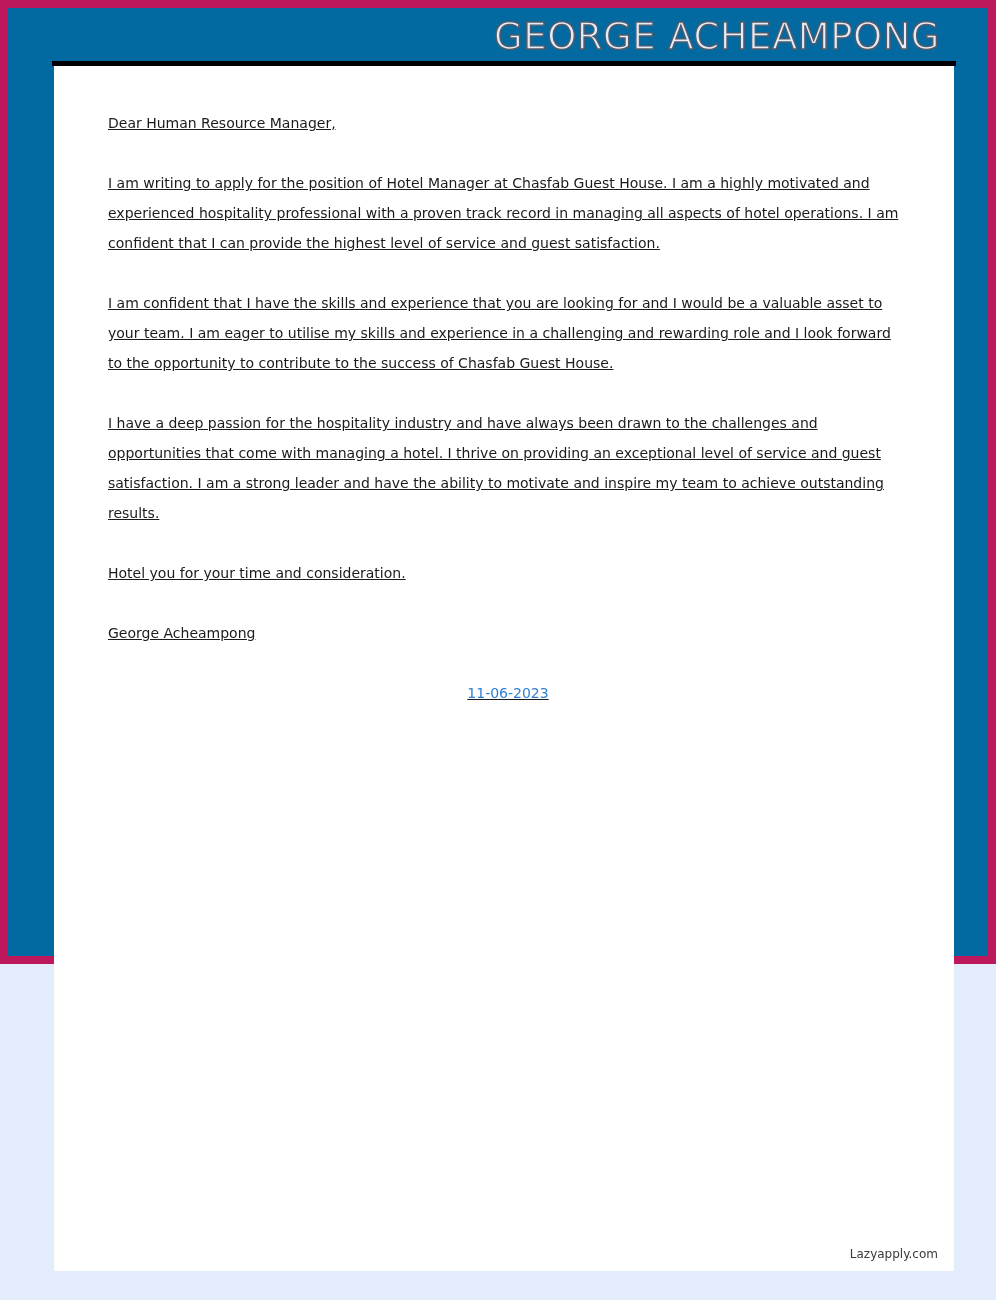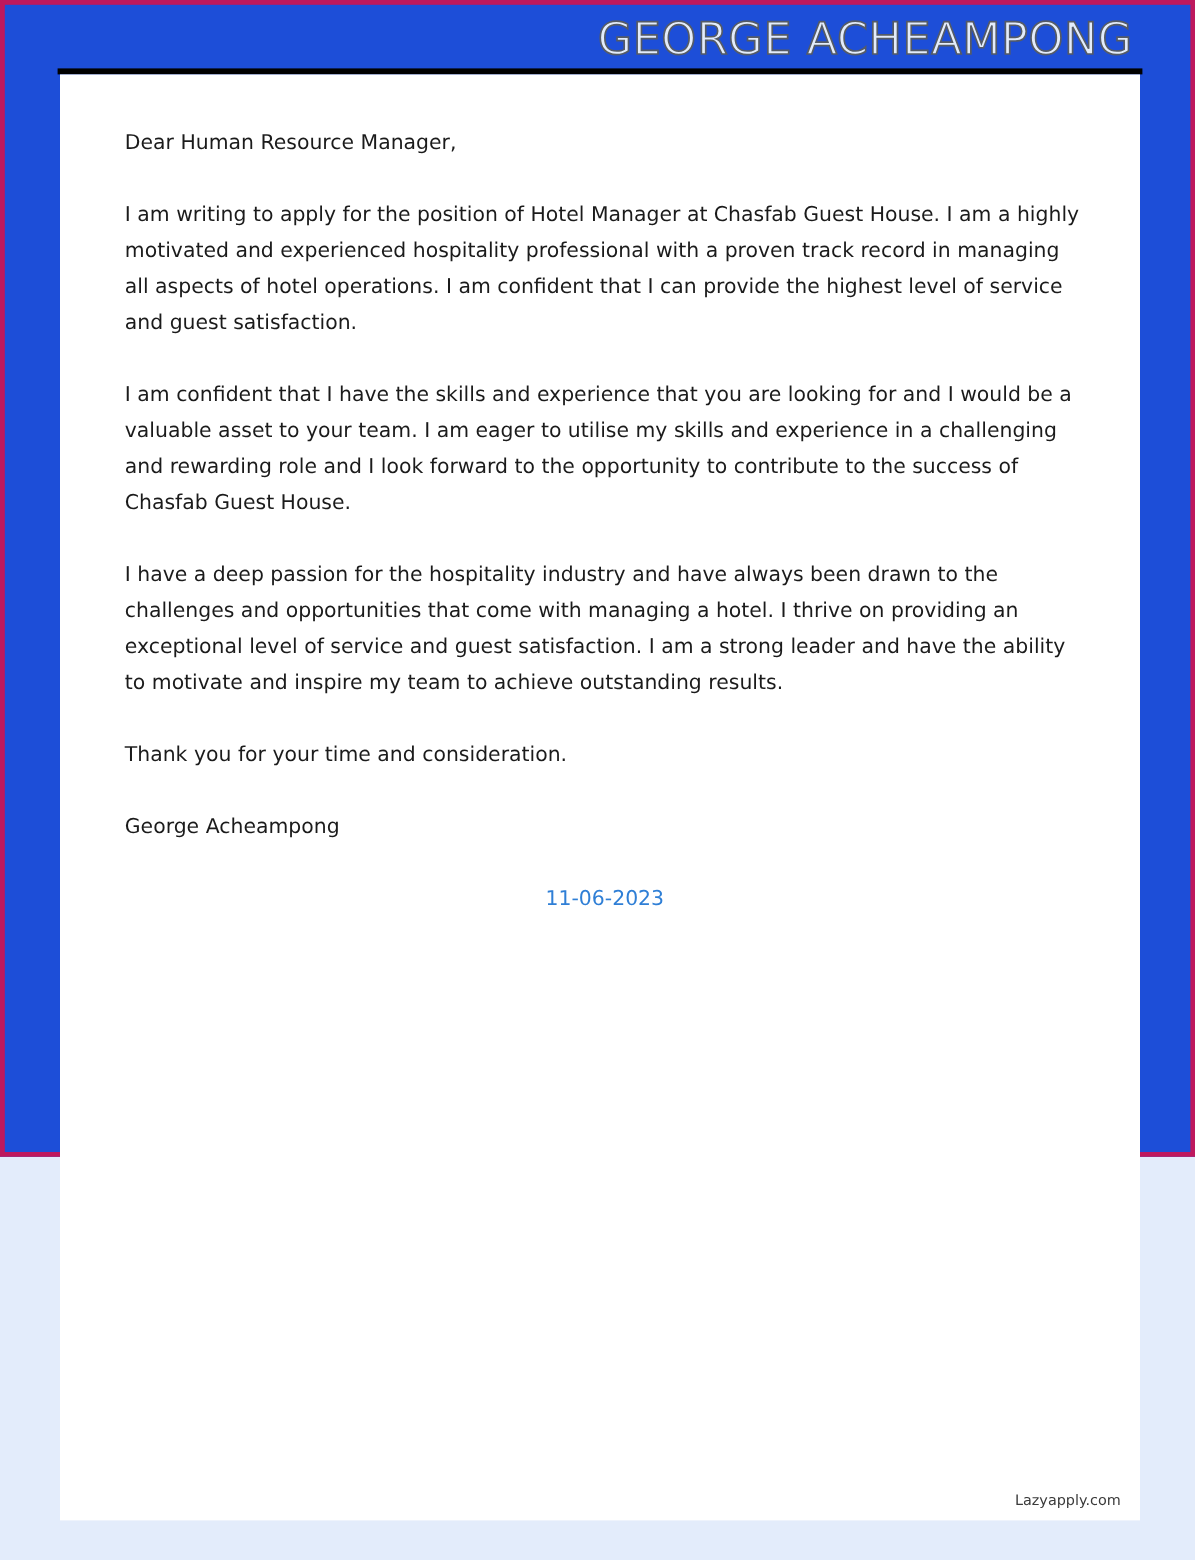--- a/index.html
+++ b/index.html
@@ -11,22 +11,22 @@
     height: 1300px;
     background: #e3ecfb;
     font-family: "DejaVu Sans", sans-serif;
     overflow: hidden;
   }
   .page {
     position: relative;
     width: 996px;
     height: 964px;
     box-sizing: border-box;
-    border: 4px solid #be185d;
-    background: #1d4ed8;
+    border: 8px solid #be185d;
+    background: #0369a1;
   }
   .header {
     position: absolute;
     top: 0;
     left: 0;
     width: 100%;
     height: 56px;
     display: flex;
     align-items: center;
     justify-content: flex-end;
@@ -58,24 +58,25 @@
     width: 900px;
     height: 1205px;
     background: #ffffff;
     box-sizing: border-box;
   }
   .body-text {
     position: absolute;
     top: 42px;
     left: 54px;
     width: 800px;
-    font-size: 17px;
+    font-size: 14px;
     line-height: 30px;
     color: #1b1b1b;
     font-family: "DejaVu Sans", sans-serif;
+    text-decoration: underline;
   }
   .para {
     margin: 0 0 30px 0;
   }
   .para:last-child {
     margin-bottom: 0;
   }
   .date {
     color: #2f7fd6;
     margin: 0;
@@ -103,21 +104,21 @@
     <div class="header-name">GEORGE ACHEAMPONG</div>
   </div>
   <div class="header-rule"></div>
 
   <div class="sheet">
     <div class="body-text">
       <p class="para">Dear Human Resource Manager,</p>
       <p class="para">I am writing to apply for the position of Hotel Manager at Chasfab Guest House. I am a highly motivated and experienced hospitality professional with a proven track record in managing all aspects of hotel operations. I am confident that I can provide the highest level of service and guest satisfaction.</p>
       <p class="para">I am confident that I have the skills and experience that you are looking for and I would be a valuable asset to your team. I am eager to utilise my skills and experience in a challenging and rewarding role and I look forward to the opportunity to contribute to the success of Chasfab Guest House.</p>
       <p class="para">I have a deep passion for the hospitality industry and have always been drawn to the challenges and opportunities that come with managing a hotel. I thrive on providing an exceptional level of service and guest satisfaction. I am a strong leader and have the ability to motivate and inspire my team to achieve outstanding results.</p>
-      <p class="para">Thank you for your time and consideration.</p>
+      <p class="para">Hotel you for your time and consideration.</p>
       <p class="name-line">George Acheampong</p>
       <p class="date">11-06-2023</p>
     </div>
 
     <div class="footer">Lazyapply.com</div>
   </div>
 
 </div>
 
 </body></html>

